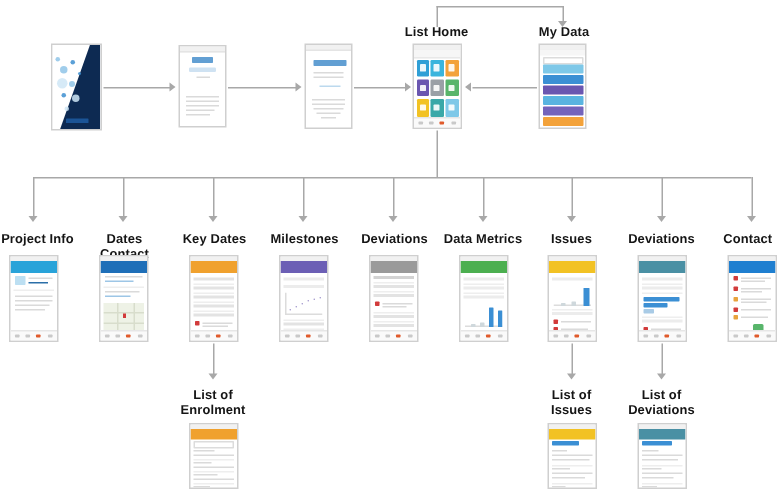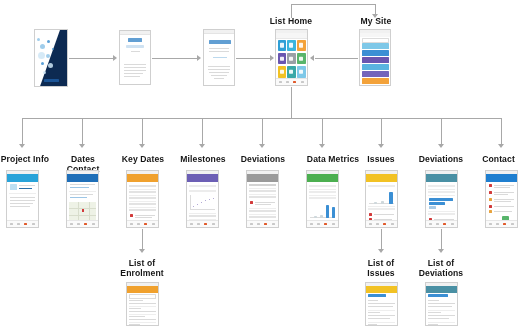--- a/index.html
+++ b/index.html
@@ -155,21 +155,21 @@
       <i style="left:3px;"></i>
       <i style="left:10px;"></i>
       <i class="act" style="left:17px;"></i>
       <i style="left:25px;"></i>
     </div>
   </div>
 
   <div class="ln lnh" style="left:315px;top:58px;width:43px;"></div>
   <div class="arrowlf" style="left:310px;top:54.8px;"></div>
 
-  <div class="nlabel" style="left:343px;top:17px;width:66px;">My Site</div>
+  <div class="nlabel" style="left:343px;top:17px;width:66px;">My Data</div>
 
   <div class="phone" style="left:359px;top:29px;width:32px;height:57px;">
     <div class="pbar"></div>
     <div class="phdr" style="top:3px;height:4px;background:#f6f6f6;"></div>
     <div class="sbar" style="top:8px;height:3.4px;background:#ffffff;border:1px solid #dcdcdc;"></div>
     <div class="sbar" style="top:13px;height:6px;background:#7ec8e8;"></div>
     <div class="sbar" style="top:20px;height:6px;background:#3b8fd4;"></div>
     <div class="sbar" style="top:27px;height:6px;background:#6a56b0;"></div>
     <div class="sbar" style="top:34px;height:6px;background:#5ab4e0;"></div>
     <div class="sbar" style="top:41px;height:6px;background:#7464bb;"></div>
@@ -201,21 +201,21 @@
   <div class="ln lnv" style="left:441px;top:118px;height:27px;"></div>
   <div class="arrowdn" style="left:438px;top:144px;"></div>
   <div class="ln lnv" style="left:501px;top:118px;height:27px;"></div>
   <div class="arrowdn" style="left:498px;top:144px;"></div>
 
   <div class="nlabel" style="left:0px;top:155px;width:50px;">Project Info</div>
   <div class="nlabel" style="left:56px;top:155px;width:54px;">Dates Contact</div>
   <div class="nlabel" style="left:117px;top:155px;width:52px;">Key Dates</div>
   <div class="nlabel" style="left:176px;top:155px;width:54px;">Milestones</div>
   <div class="nlabel" style="left:235px;top:155px;width:56px;">Deviations</div>
-  <div class="nlabel" style="left:304px;top:155px;width:58px;">Data Metrics</div>
+  <div class="nlabel" style="left:293px;top:155px;width:58px;">Data Metrics</div>
   <div class="nlabel" style="left:357px;top:155px;width:48px;">Issues</div>
   <div class="nlabel" style="left:413px;top:155px;width:56px;">Deviations</div>
   <div class="nlabel" style="left:477px;top:155px;width:43px;">Contact</div>
 
   <div class="phone" style="left:6px;top:170px;width:33px;height:58px;">
     <div class="pbar"></div>
     <div class="phdr" style="top:3px;height:8px;background:#29a3d9;"></div>
     <div class="chip" style="left:3px;top:13px;width:7px;height:6px;background:#bcdff2;"></div>
     <div class="para" style="left:12px;top:14px;right:3px;"></div>
     <div class="para" style="left:12px;top:17px;right:6px;background:#2b6fa8;"></div>

